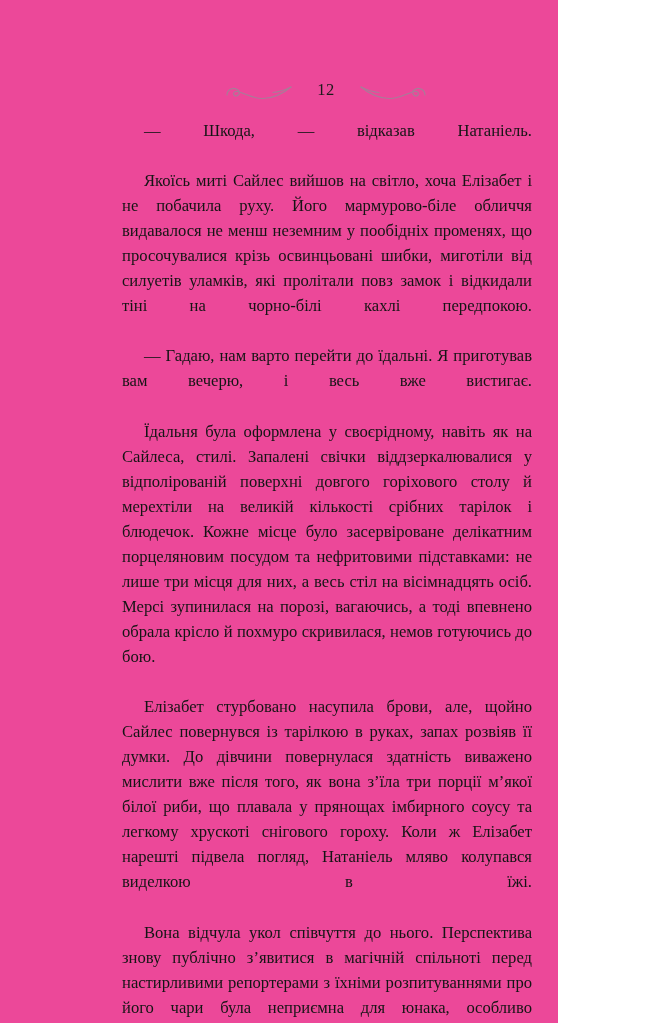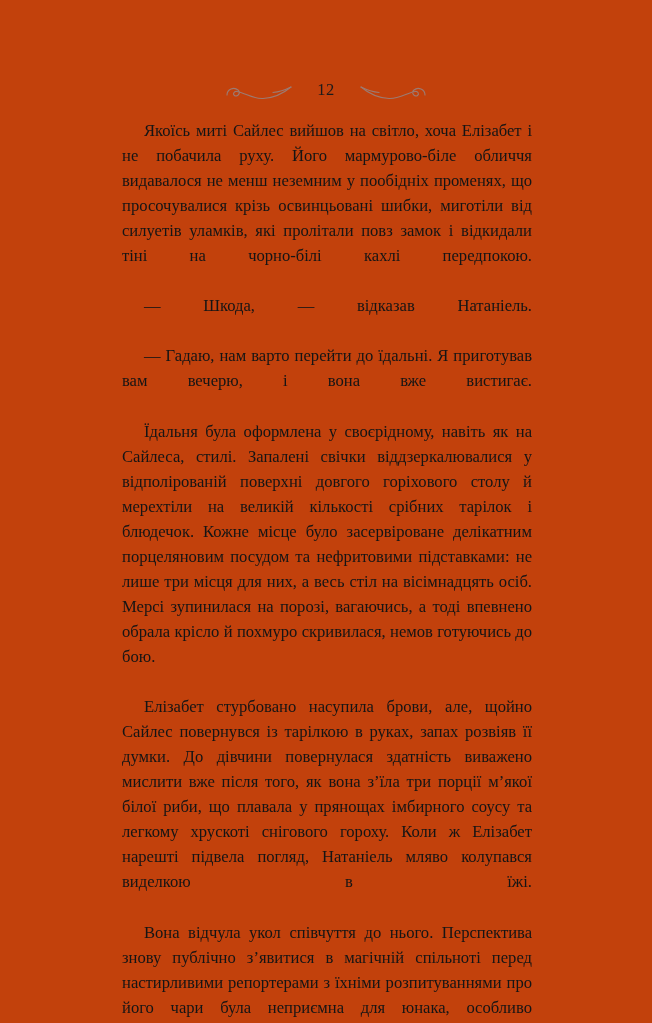--- a/index.html
+++ b/index.html
@@ -10,23 +10,23 @@
     width: 652px;
     height: 1023px;
     background: #ffffff;
     font-family: "Liberation Serif", "DejaVu Serif", serif;
     color: #141414;
     overflow: hidden;
   }
 
   .page {
     position: relative;
-    width: 652px;
+    width: 558px;
     height: 1023px;
-    background: #c2410c;
+    background: #ec4899;
     box-sizing: border-box;
   }
 
   
   .page-header {
     position: absolute;
     top: 74px;
     left: 0;
     width: 652px;
     height: 34px;
@@ -109,21 +109,21 @@
     <span class="ornament flip">
       <svg viewBox="0 0 72 26" xmlns="http://www.w3.org/2000/svg">
         <path d="M4 17 C4 11, 11 8.5, 15 12 C18.5 15, 14 19.5, 11.5 17.5 C9.5 16, 11 13, 14 13.5 C22 15, 30 21, 40 20.5 C52 20, 62 14, 68 9"></path>
         <path d="M68 9 C63 11.5, 56 14, 50 14.5"></path>
       </svg>
     </span>
 
   </div>
 
   <div class="textblock">
+    <p class="para"><span class="ind"></span><span>— Шкода, — відказав Натаніель.</span></p>
     <p class="para"><span class="ind"></span><span>Якоїсь миті Сайлес вийшов на світло, хоча Елізабет і не побачила руху. Його мармурово-біле обличчя видавалося не менш неземним у пообідніх променях, що просочувалися крізь освинцьовані шибки, миготіли від силуетів уламків, які пролітали повз замок і відкидали тіні на чорно-білі кахлі передпокою.</span></p>
-    <p class="para"><span class="ind"></span><span>— Шкода, — відказав Натаніель.</span></p>
-    <p class="para"><span class="ind"></span><span>— Гадаю, нам варто перейти до їдальні. Я приготував вам вечерю, і вона вже вистигає.</span></p>
+    <p class="para"><span class="ind"></span><span>— Гадаю, нам варто перейти до їдальні. Я приготував вам вечерю, і весь вже вистигає.</span></p>
     <p class="para"><span class="ind"></span><span>Їдальня була оформлена у своєрідному, навіть як на Сайлеса, стилі. Запалені свічки віддзеркалювалися у відполірованій поверхні довгого горіхового столу й мерехтіли на великій кількості срібних тарілок і блюдечок. Кожне місце було засервіроване делікатним порцеляновим посудом та нефритовими підставками: не лише три місця для них, а весь стіл на вісімнадцять осіб. Мерсі зупинилася на порозі, вагаючись, а тоді впевнено обрала крісло й похмуро скривилася, немов готуючись до бою.</span></p>
     <p class="para"><span class="ind"></span><span>Елізабет стурбовано насупила брови, але, щойно Сайлес повернувся із тарілкою в руках, запах розвіяв її думки. До дівчини повернулася здатність виважено мислити вже після того, як вона з’їла три порції м’якої білої риби, що плавала у прянощах імбирного соусу та легкому хрускоті снігового гороху. Коли ж Елізабет нарешті підвела погляд, Натаніель мляво колупався виделкою в їжі.</span></p>
     <p class="para"><span class="ind"></span><span>Вона відчула укол співчуття до нього. Перспектива знову публічно з’явитися в магічній спільноті перед настирливими репортерами з їхніми розпитуваннями про його чари була неприємна для юнака, особливо</span></p>
   </div>
 
 </div>
 
 </body></html>

